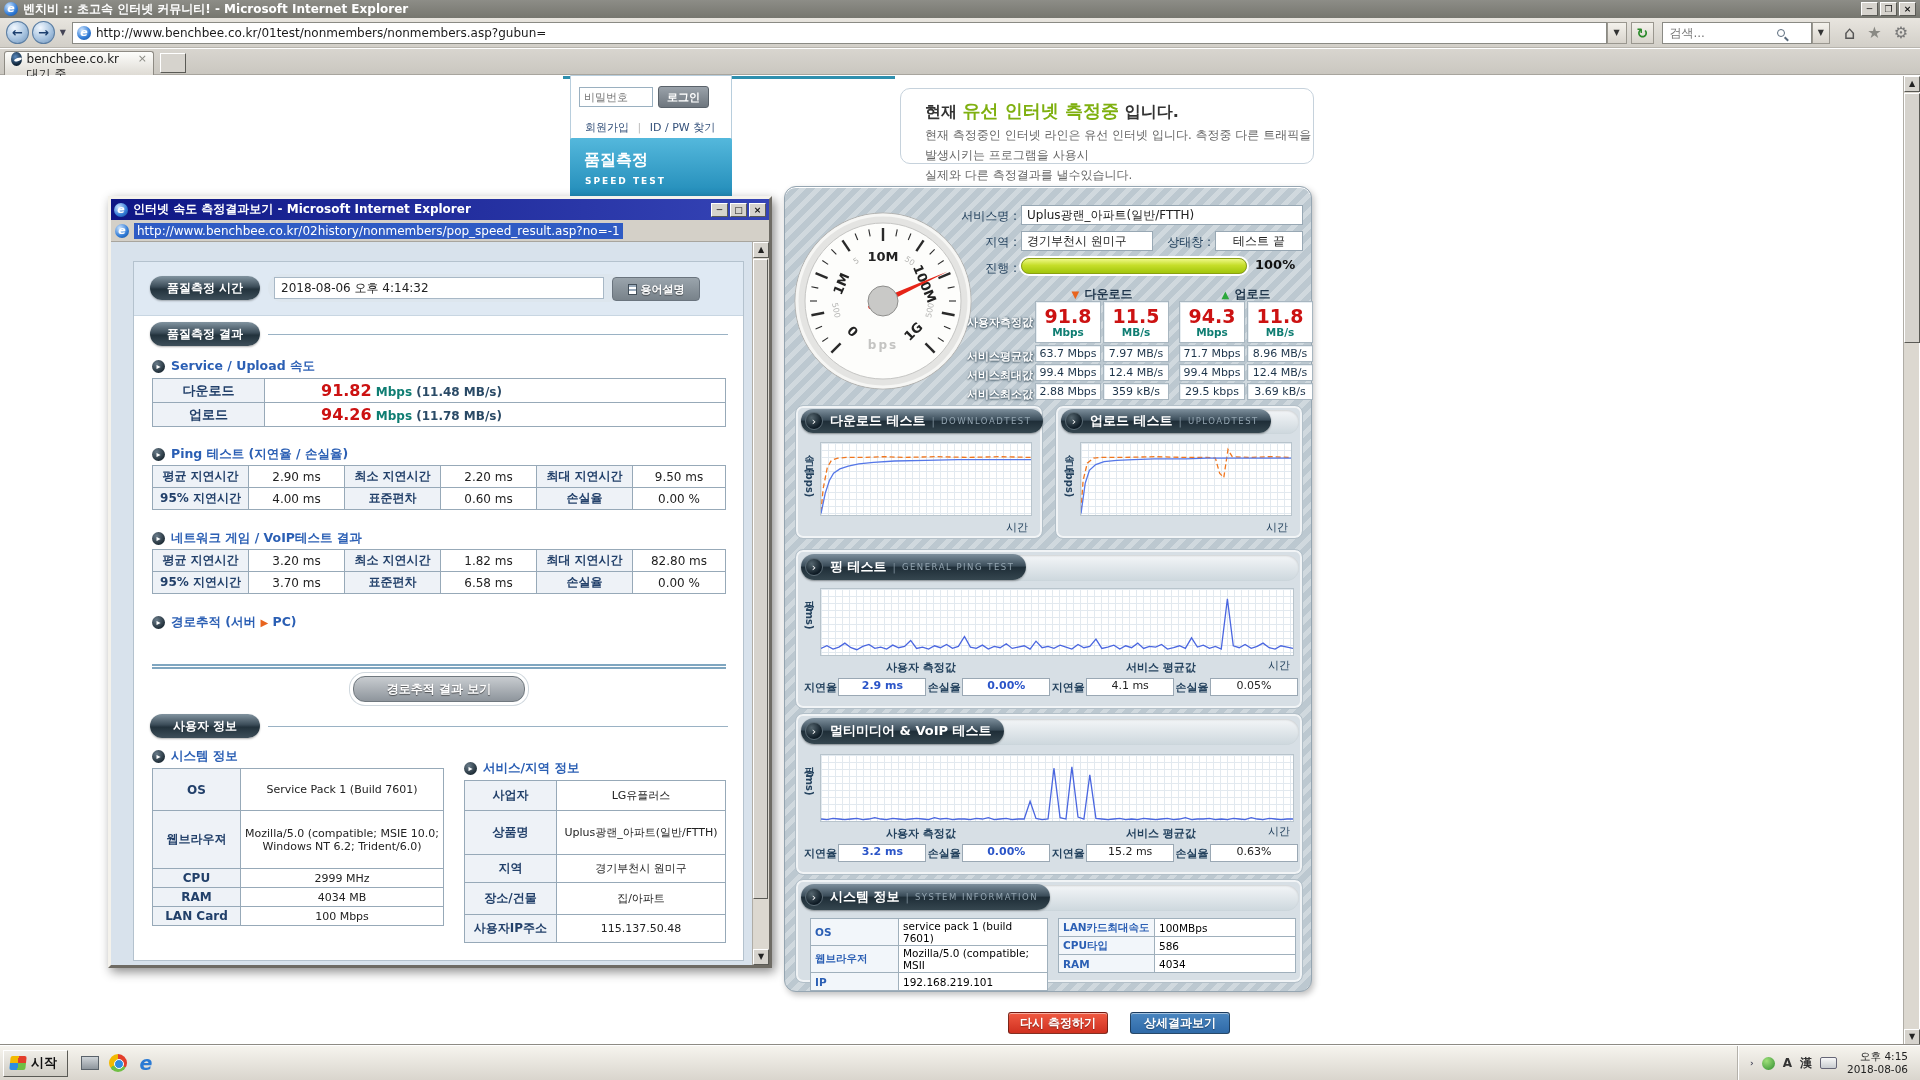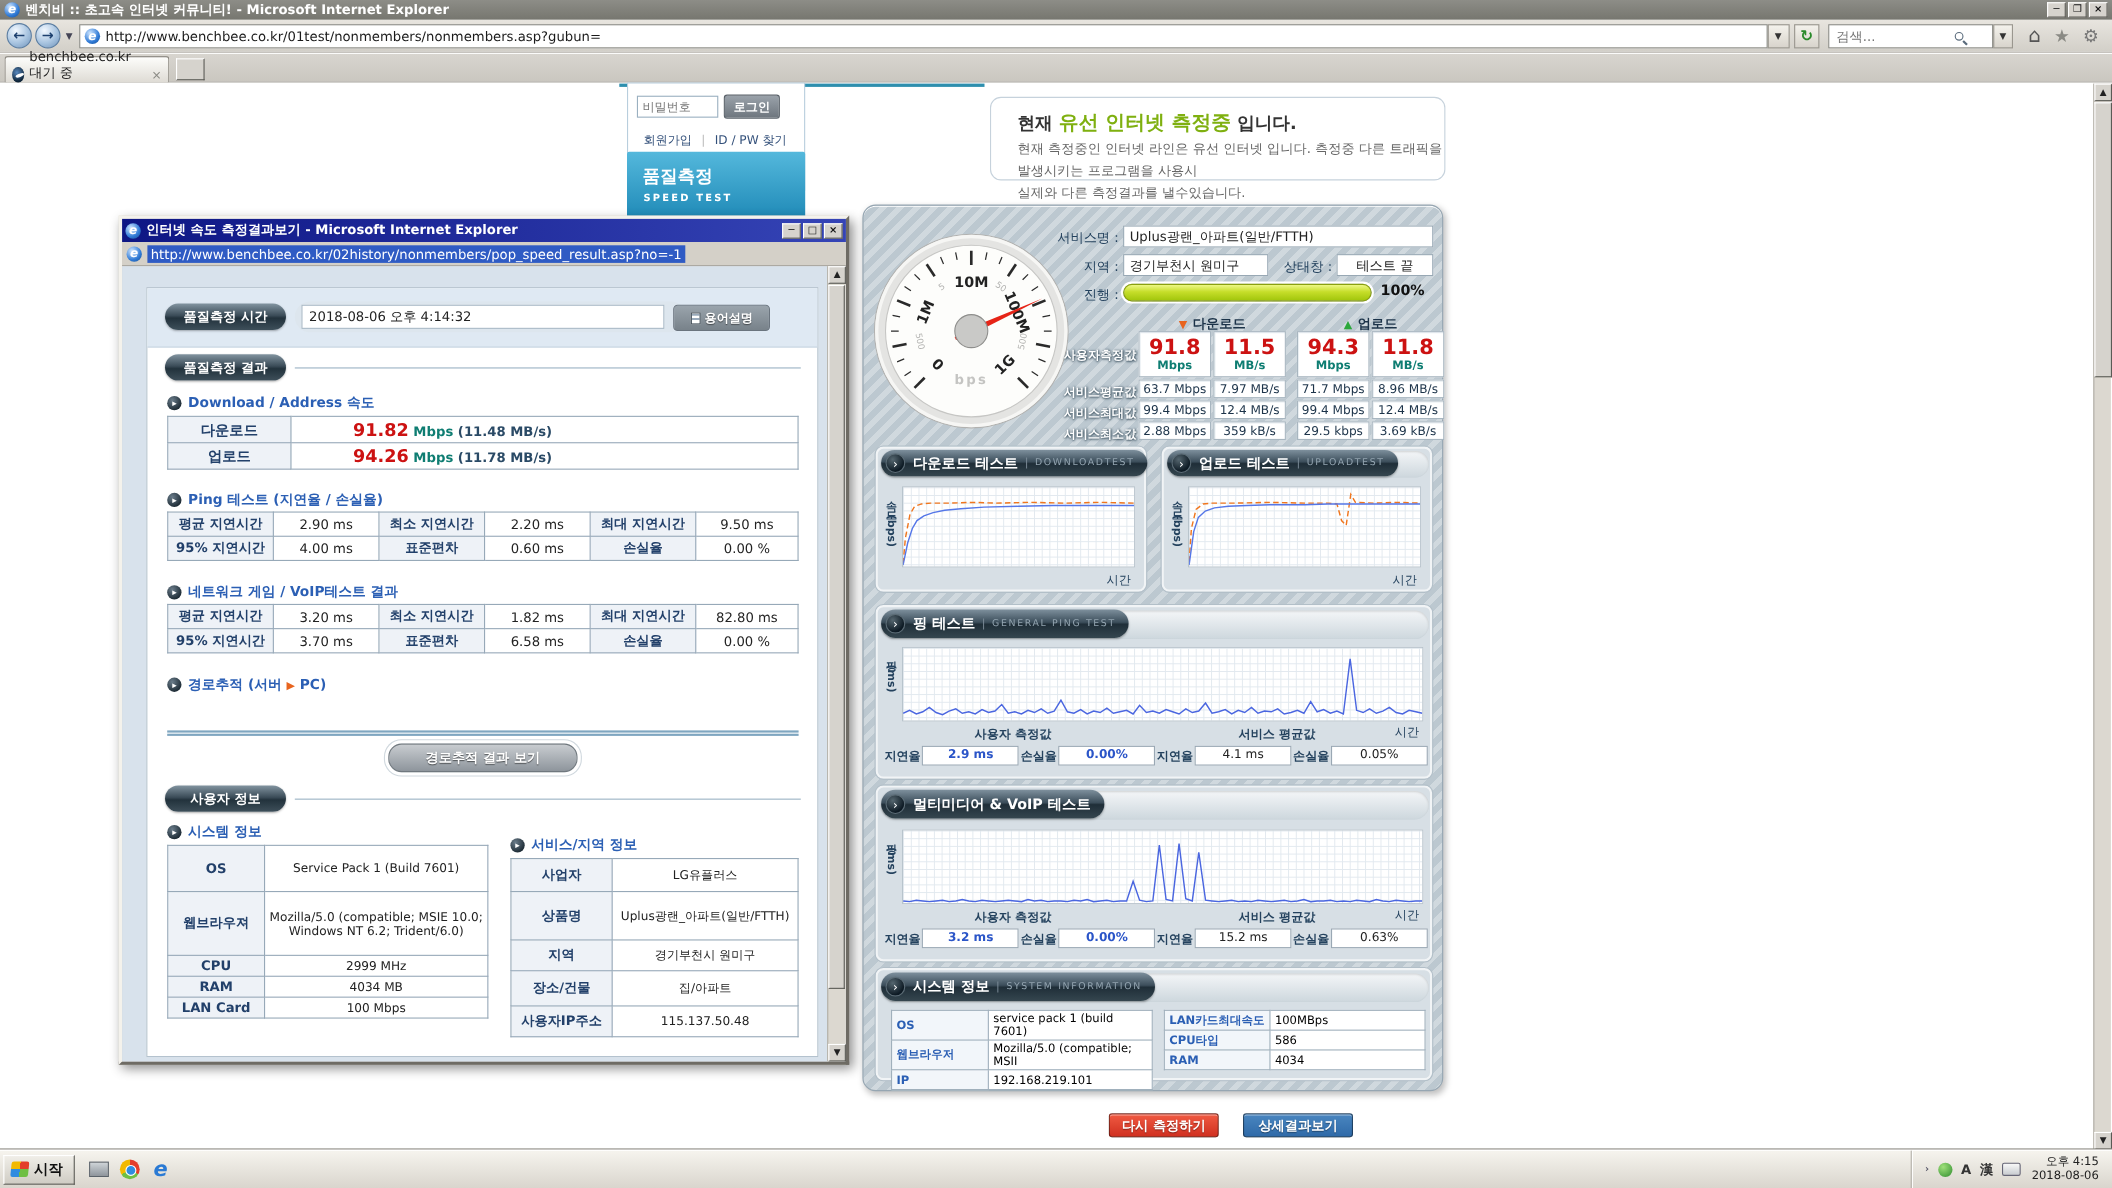--- a/index.html
+++ b/index.html
@@ -11,21 +11,21 @@
   .titlebar{position:absolute;left:0;top:0;width:1920px;height:18px;background:linear-gradient(180deg,#8d8d87,#76766f);color:#fff;font-size:12px;font-weight:bold;display:flex;align-items:center;padding:0 4px;}
   .ie-e{display:inline-block;width:14px;height:14px;border-radius:50%;background:radial-gradient(circle at 35% 30%,#cfe6ff,#2f7ad6 60%,#154a8e);color:#fff;font-weight:bold;font-style:italic;font-size:11px;text-align:center;line-height:14px;margin-right:5px;}
   .winbtn{width:17px;height:14px;margin-left:2px;background:#d6d3cd;border:1px solid;border-color:#fff #5a5a55 #5a5a55 #fff;color:#111;font-size:9px;line-height:12px;text-align:center;font-weight:bold;}
   .navbar{position:absolute;left:0;top:18px;width:1920px;height:30px;background:linear-gradient(180deg,#e8e5df,#d2cfc8);display:flex;align-items:center;padding:0 6px;border-bottom:1px solid #b8b5ae;}
   .navcircle{width:23px;height:23px;border-radius:50%;background:radial-gradient(circle at 35% 28%,#f2f8ff,#a8c4e0 55%,#6f93ba);border:1px solid #5a7da2;color:#1c3f6e;font-size:13px;font-weight:bold;text-align:center;line-height:21px;margin-right:3px;}
   .urlfield{height:22px;background:#fff;border:1px solid #8a8a84;display:flex;align-items:center;padding:0 4px;font-size:12px;color:#1a1a1a;}
   .smallbtn{height:22px;background:linear-gradient(180deg,#f4f2ec,#d8d4cc);border:1px solid #9a978f;display:flex;align-items:center;justify-content:center;font-size:10px;}
   .mag{display:inline-block;width:8px;height:8px;border:1.6px solid #5a6b7c;border-radius:50%;position:relative;}
   .mag:after{content:"";position:absolute;width:5px;height:1.8px;background:#5a6b7c;transform:rotate(45deg);left:6px;top:8px;}
   .tabrow{position:absolute;left:0;top:49px;width:1920px;height:26px;background:linear-gradient(180deg,#d8d5cf,#cac7c0);border-bottom:1px solid #a8a59e;}
-  .tab{position:absolute;left:4px;top:2px;width:150px;height:24px;background:linear-gradient(180deg,#fdfdfb,#dedbd4);border:1px solid #8e8b84;border-bottom:none;border-radius:3px 3px 0 0;display:flex;align-items:flex-end;padding:0 6px;font-size:12px;color:#222;}
+  .tab{position:absolute;left:4px;top:2px;width:150px;height:24px;background:linear-gradient(180deg,#fdfdfb,#dedbd4);border:1px solid #8e8b84;border-bottom:none;border-radius:3px 3px 0 0;display:flex;align-items:flex-start;padding:0 6px;font-size:12px;color:#222;}
   .favicon{display:inline-block;width:14px;height:14px;border-radius:50%;background:radial-gradient(circle at 40% 35%,#5a8ac0,#0e2438 70%);margin-right:5px;position:relative;}
   .favicon:after{content:"";position:absolute;left:3px;top:6px;width:8px;height:3px;border-radius:50%;background:#fff;transform:rotate(-20deg);}
   .content{position:absolute;left:0;top:76px;width:1920px;height:969px;background:#fff;}
 
   
   .sb{background:#dcd8d0;border-left:1px solid #b0ada6;}
   .sb .arr{width:16px;height:16px;background:#d6d3cd;border:1px solid;border-color:#fff #5a5a55 #5a5a55 #fff;font-size:8px;text-align:center;line-height:14px;color:#222;}
   .sb .thumb{position:absolute;left:0;width:16px;background:#d6d3cd;border:1px solid;border-color:#fff #5a5a55 #5a5a55 #fff;}
 
   
@@ -472,21 +472,21 @@
           </div>
         <div class="silverbtn" style="left:478px;top:15px;width:88px;height:24px;background:linear-gradient(180deg,#9aa4ac,#78828a);">
           <span class="pagemini"></span>
           <span>용어설명</span>
         </div>
 
         <div class="ppill" style="left:16px;top:60px;width:110px;">품질측정 결과</div>
         <div class="hline" style="left:134px;top:72px;width:460px;"></div>
 
         <div class="sectitle" style="left:18px;top:96px;">
-          <span class="bullet">▸</span><span>Download / Address 속도</span>
+          <span class="bullet">▸</span><span>Service / Upload 속도</span>
         </div>
         <table class="ptable" style="left:18px;top:116px;width:574px;">
           <tbody>
               <tr>
             <td class="l" style="width:112px;font-size:13px;">다운로드</td>
             <td style="text-align:left;padding-left:56px;">
               <span style="color:#cc1212;font-weight:bold;font-size:16px;">91.82</span><span style="color:#0e7d72;font-weight:bold;"> Mbps </span><span style="color:#2a4a66;font-weight:bold;">(11.48 MB/s)</span>
             </td>
           </tr>
           <tr>

